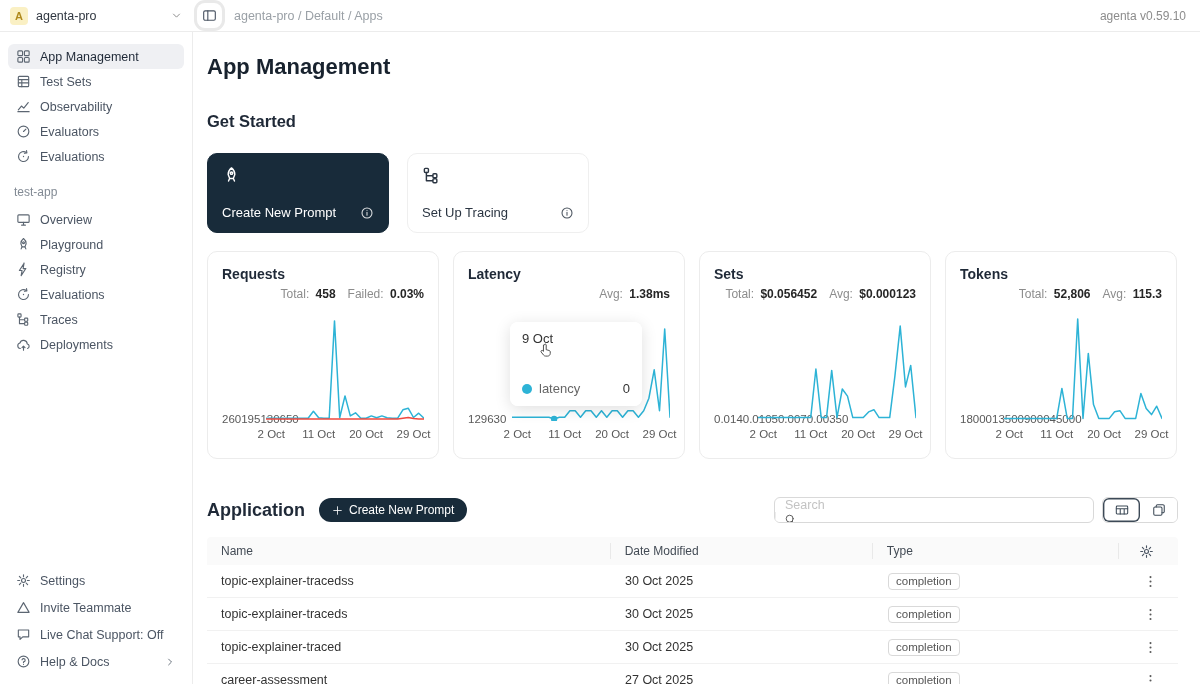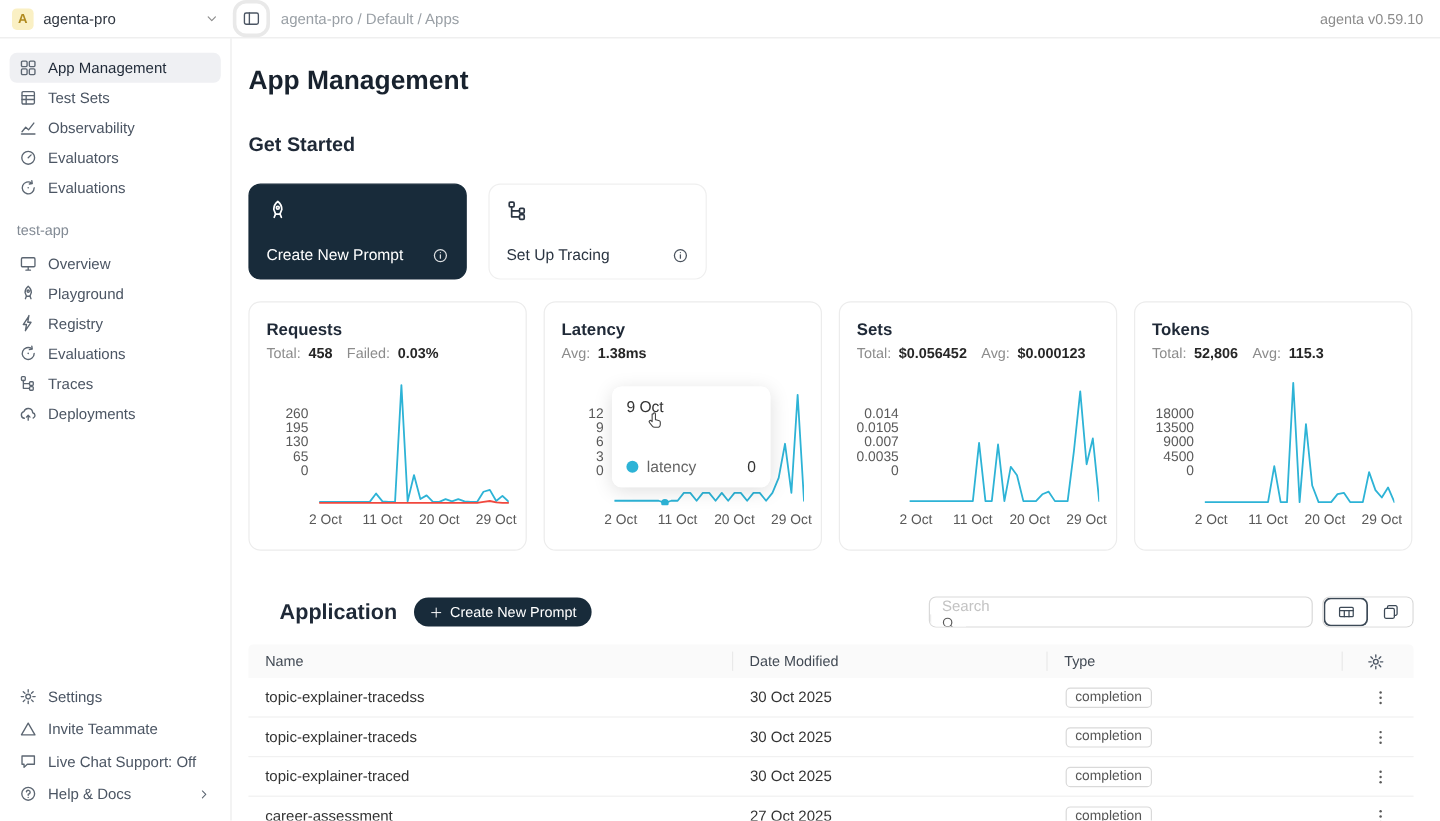--- a/index.html
+++ b/index.html
@@ -50,43 +50,43 @@
   .gs-card.dark { background:#182b3a; border-color:#182b3a; color:#fff; }
   .gs-icon { width:19px; height:19px; }
   .gs-bottom { display:flex; align-items:center; justify-content:space-between;
     font-size:13px; font-weight:500; }
   .gs-info { width:14px; height:14px; opacity:.85; }
 
   .charts-row { display:flex; gap:14px; margin-top:18px; }
   .chart-card { width:232px; height:208px; border:1px solid #ececec; border-radius:10px;
     padding:14px 14px 25px; position:relative; background:#fff; }
   .chart-title { font-size:14px; font-weight:600; color:#1f2937; }
-  .chart-stats { display:flex; gap:12px; font-size:12px; color:#8c8c8c; margin-top:5px; }
+  .chart-stats { display:flex; gap:12px; font-size:12px; color:#8c8c8c; margin-top:5px;justify-content:flex-end; }
   .chart-stats b { color:#262626; font-weight:600; margin-left:3px; }
   .chart-body { display:flex; margin-top:16px; }
-  .yticks { width:44px; height:112px; display:flex; flex-direction:column;
-    justify-content:center; align-items:flex-end; font-size:11.5px; color:#595959;
+  .yticks { width:44px; height:112px; display:flex; flex-direction:row;
+    justify-content:flex-start; align-items:flex-end; font-size:11.5px; color:#595959;
     padding-right:9px; margin-top:-4px; }
   .plot-wrap { position:relative; }
   .plot { position:relative; width:158px; height:104px; }
   .xticks { position:relative; height:16px; margin-top:7px; font-size:11.5px; color:#595959; }
   .xtick { position:absolute; transform:translateX(-50%); white-space:nowrap; }
 
   .tooltip { position:absolute; left:56px; top:70px; width:132px; height:84px;
     background:rgba(255,255,255,.97); border-radius:8px; padding:9px 12px;
     box-shadow:0 3px 16px rgba(0,0,0,.13); z-index:2; }
   .tooltip-date { font-size:13px; color:#333; font-weight:500; }
   .tooltip-row { position:absolute; left:12px; right:12px; bottom:10px; display:flex;
     align-items:center; gap:7px; font-size:13px; color:#666; }
   .tooltip-dot { width:10px; height:10px; border-radius:50%; }
   .tooltip-value { margin-left:auto; color:#333; }
   .cursor-glyph { position:absolute; left:84px; top:90px; width:17px; height:17px; z-index:3; }
 
   .app-header { display:flex; align-items:center; margin-top:38px; }
-  .app-title { font-size:18px; font-weight:600; color:#1f2937;margin-left:26px; }
+  .app-title { font-size:18px; font-weight:600; color:#1f2937; }
   .create-btn { margin-left:14px; height:24px; border-radius:12px; background:#182b3a;
     color:#fff; border:none; font-size:12px; display:flex; align-items:center; gap:6px;
     padding:0 13px; cursor:pointer; font-family:inherit; }
   .create-btn .icn { width:11px; height:11px; }
   .app-header-right { margin-left:auto; display:flex; gap:8px; align-items:center; }
   .search-box { width:320px; height:26px; border:1px solid #d9d9d9; border-radius:6px;
     display:flex; align-items:stretch; background:#fff; overflow:hidden;flex-direction:column; }
   .search-input { flex:1; border:none; outline:none; padding:0 10px; font-size:12.5px;
     color:#333; background:transparent; font-family:inherit; }
   .search-input::placeholder { color:#c3c3c3; }

